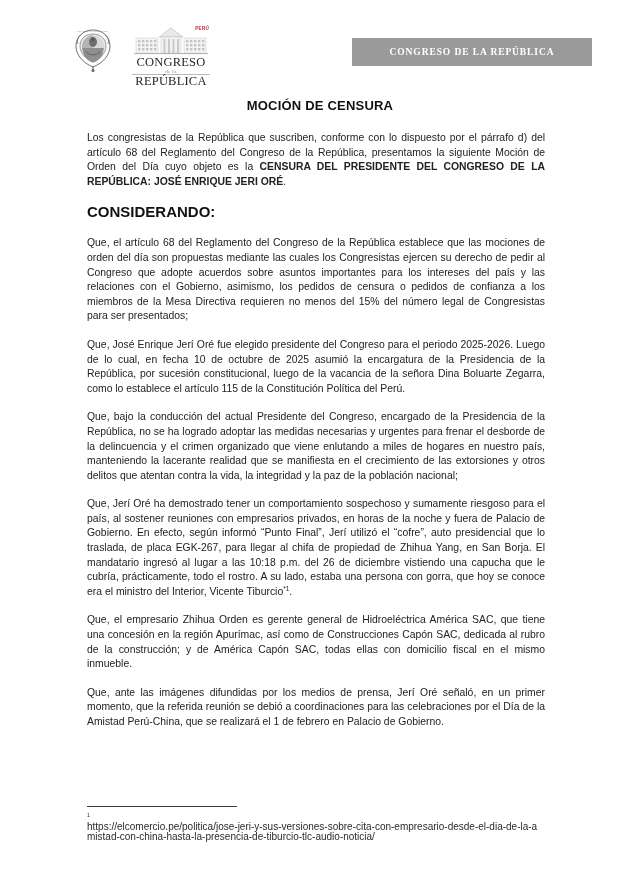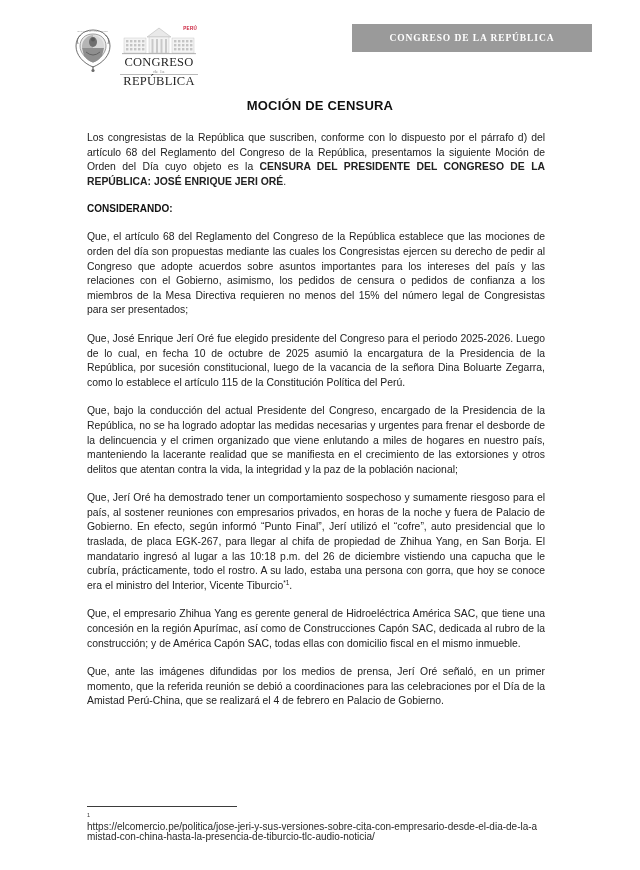--- a/index.html
+++ b/index.html
@@ -29,21 +29,21 @@
     position: relative;
     height: 88px;
   }
 
   .logo-block {
     position: absolute;
     left: 72px;
     top: 24px;
     display: flex;
     align-items: flex-start;
-    gap: 6px;
+    gap: 18px;
   }
 
   .coat-of-arms {
     width: 42px;
     height: 50px;
     position: relative;
   }
 
   .congress-mark {
     width: 78px;
@@ -88,21 +88,21 @@
   }
   .congress-rule {
     width: 78px;
     height: 1px;
     background: #b9b9b9;
   }
 
   .header-banner {
     position: absolute;
     left: 352px;
-    top: 24px;
+    top: 38px;
     width: 240px;
     height: 28px;
     background: #9a9a9a;
     display: flex;
     align-items: center;
     justify-content: center;
   }
   .header-banner-text {
     font-family: "Liberation Serif", serif;
     font-weight: bold;
@@ -132,21 +132,21 @@
     text-align: justify;
     font-size: 10.4px;
     line-height: 14.6px;
     margin: 0 8px 14px 0;
     color: #222;
     hyphens: none;
   }
 
   .section-head {
     font-weight: bold;
-    font-size: 10px;
+    font-size: 15px;
     margin: 4px 0 16px 0;
     color: #111;
   }
 
   .b { font-weight: bold; }
 
   sup.fn {
     font-size: 6.5px;
     vertical-align: super;
     line-height: 0;
@@ -282,23 +282,23 @@
     <div class="section-head">CONSIDERANDO:</div>
 
     <p class="body-par">Que, el artículo 68 del Reglamento del Congreso de la República establece que las mociones de orden del día son propuestas mediante las cuales los Congresistas ejercen su derecho de pedir al Congreso que adopte acuerdos sobre asuntos importantes para los intereses del país y las relaciones con el Gobierno, asimismo, los pedidos de censura o pedidos de confianza a los miembros de la Mesa Directiva requieren no menos del 15% del número legal de Congresistas para ser presentados;</p>
 
     <p class="body-par">Que, José Enrique Jerí Oré fue elegido presidente del Congreso para el periodo 2025-2026. Luego de lo cual, en fecha 10 de octubre de 2025 asumió la encargatura de la Presidencia de la República, por sucesión constitucional, luego de la vacancia de la señora Dina Boluarte Zegarra, como lo establece el artículo 115 de la Constitución Política del Perú.</p>
 
     <p class="body-par">Que, bajo la conducción del actual Presidente del Congreso, encargado de la Presidencia de la República, no se ha logrado adoptar las medidas necesarias y urgentes para frenar el desborde de la delincuencia y el crimen organizado que viene enlutando a miles de hogares en nuestro país, manteniendo la lacerante realidad que se manifiesta en el crecimiento de las extorsiones y otros delitos que atentan contra la vida, la integridad y la paz de la población nacional;</p>
 
     <p class="body-par"><span>Que, Jerí Oré ha demostrado tener un comportamiento sospechoso y sumamente riesgoso para el país, al sostener reuniones con empresarios privados, en horas de la noche y fuera de Palacio de Gobierno. En efecto, según informó “Punto Final”, Jerí utilizó el “cofre”, auto presidencial que lo traslada, de placa EGK-267, para llegar al chifa de propiedad de Zhihua Yang, en San Borja. El mandatario ingresó al lugar a las 10:18 p.m. del 26 de diciembre vistiendo una capucha que le cubría, prácticamente, todo el rostro. A su lado, estaba una persona con gorra, que hoy se conoce era el ministro del Interior, Vicente Tiburcio</span><sup class="fn">*1</sup><span>.</span></p>
 
-    <p class="body-par">Que, el empresario Zhihua Yang es gerente general de Hidroeléctrica América SAC, que tiene una concesión en la región Apurímac, así como de Construcciones Capón SAC, dedicada al rubro de la construcción; y de América Capón SAC, todas ellas con domicilio fiscal en el mismo inmueble.</p>
-
-    <p class="body-par">Que, ante las imágenes difundidas por los medios de prensa, Jerí Oré señaló, en un primer momento, que la referida reunión se debió a coordinaciones para las celebraciones por el Día de la Amistad Perú-China, que se realizará el 4 de febrero en Palacio de Gobierno.</p>
+    <p class="body-par">Que, el empresario Zhihua Orden es gerente general de Hidroeléctrica América SAC, que tiene una concesión en la región Apurímac, así como de Construcciones Capón SAC, dedicada al rubro de la construcción; y de América Capón SAC, todas ellas con domicilio fiscal en el mismo inmueble.</p>
+
+    <p class="body-par">Que, ante las imágenes difundidas por los medios de prensa, Jerí Oré señaló, en un primer momento, que la referida reunión se debió a coordinaciones para las celebraciones por el Día de la Amistad Perú-China, que se realizará el 1 de febrero en Palacio de Gobierno.</p>
   </div>
 
   <div class="footnote-area">
     <div class="footnote-rule"></div>
     <div class="footnote-num">1</div>
     <div class="footnote-text">https://elcomercio.pe/politica/jose-jeri-y-sus-versiones-sobre-cita-con-empresario-desde-el-dia-de-la-amistad-con-china-hasta-la-presencia-de-tiburcio-tlc-audio-noticia/</div>
   </div>
 
 </div>
 

